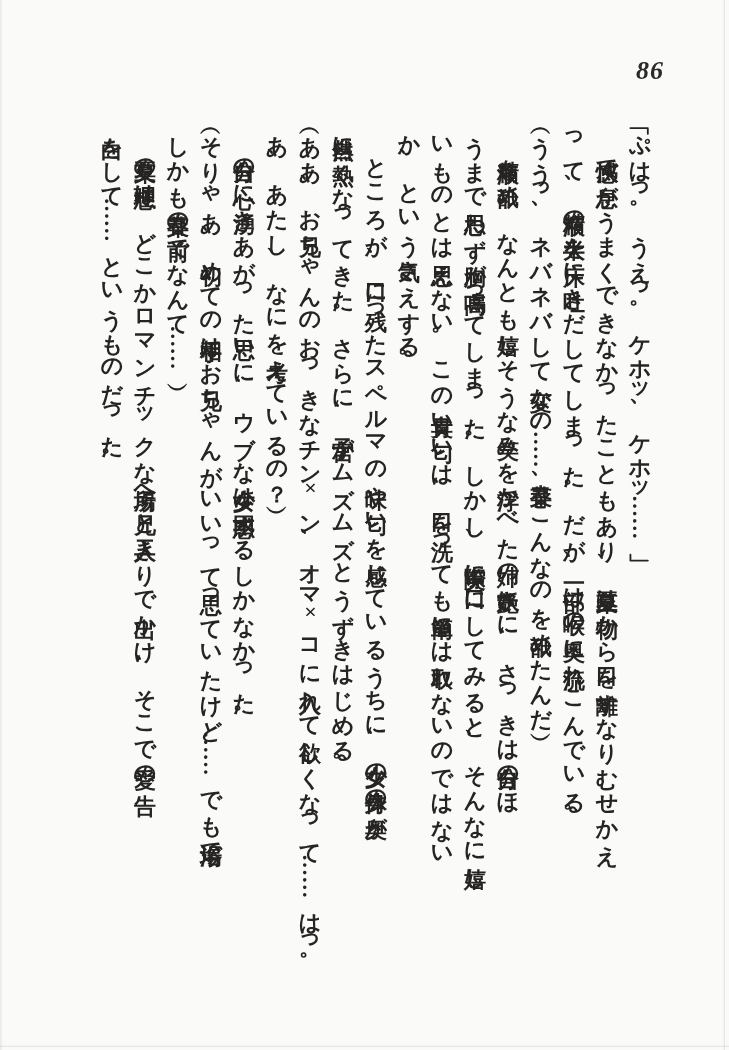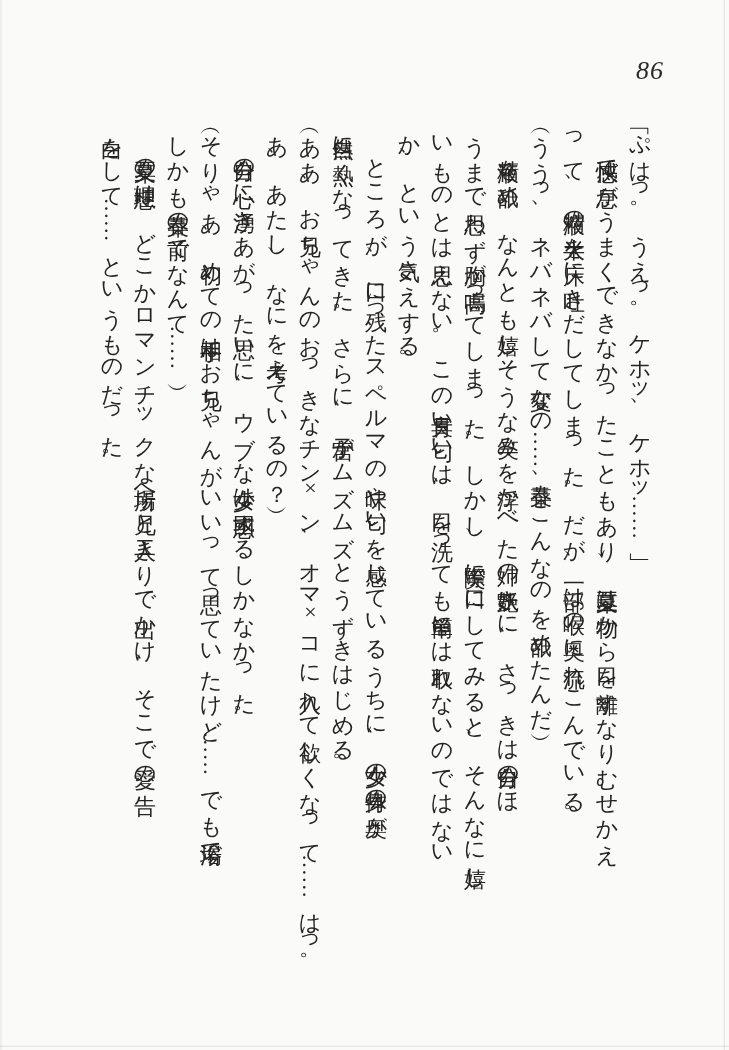--- a/index.html
+++ b/index.html
@@ -8,20 +8,21 @@
     background: #e9e9e7;
   }
   .page {
     position: relative;
     width: 729px;
     height: 1050px;
     background: #fafaf9;
     overflow: hidden;
     font-family: "Liberation Serif", "DejaVu Serif", serif;
     color: #222120;
+    font-weight: bold;
   }
   
   .edge-right {
     position: absolute;
     top: 0; bottom: 0;
     right: 4px;
     width: 2px;
     background: linear-gradient(to right, rgba(0,0,0,0.00), rgba(0,0,0,0.10));
   }
   .edge-bottom {

